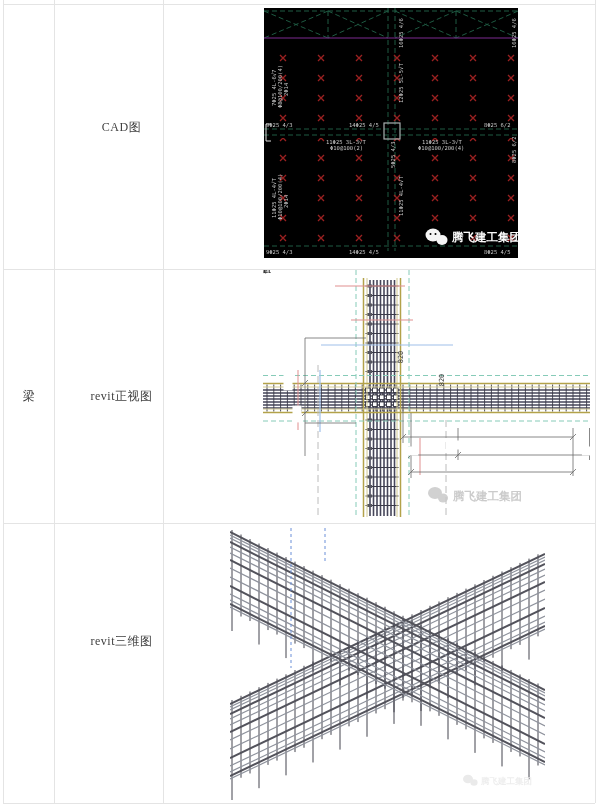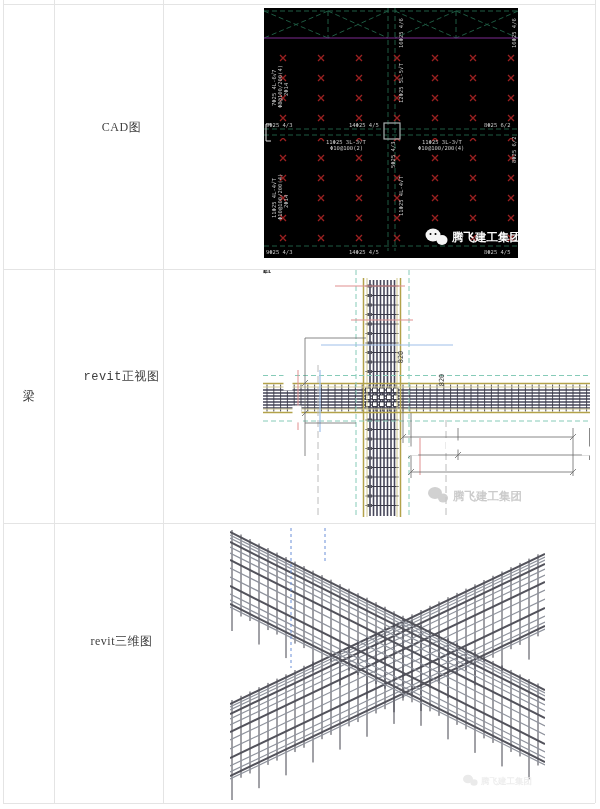--- a/index.html
+++ b/index.html
@@ -22,21 +22,21 @@
   <div class="hline" style="left:3px;top:523px;width:592px;"></div>
   <div class="hline" style="left:3px;top:803px;width:592px;"></div>
   <div class="vline" style="left:3px;top:0;height:803px;"></div>
   <div class="vline" style="left:54px;top:0;height:803px;"></div>
   <div class="vline" style="left:163px;top:0;height:803px;"></div>
   <div class="vline" style="left:595px;top:0;height:803px;"></div>
 
   <div class="cell-label" style="left:4px;top:388px;width:50px;">梁</div>
 
   <div class="cell-label" style="left:80px;top:119px;width:83px;">CAD图</div>
-  <div class="cell-label" style="left:80px;top:368px;width:83px;font-family:Liberation Mono, monospace;">revit正视图</div>
+  <div class="cell-label" style="left:80px;top:388px;width:83px;">revit正视图</div>
   <div class="cell-label" style="left:80px;top:633px;width:83px;">revit三维图</div>
 
   <svg id="cad-svg" style="left:264px;top:8px;" width="254" height="250" viewBox="0 0 254 250">
     <defs>
       <pattern id="xpat" width="38" height="20" patternUnits="userSpaceOnUse">
         <path d="M16,7 l6,6 M22,7 l-6,6" stroke="#9b2020" stroke-width="1.3" fill="none"></path>
       </pattern>
     </defs>
     <rect width="254" height="250" fill="#000"></rect>
     <g stroke="#1e5a42" stroke-width="1" stroke-dasharray="5,3" fill="none">

